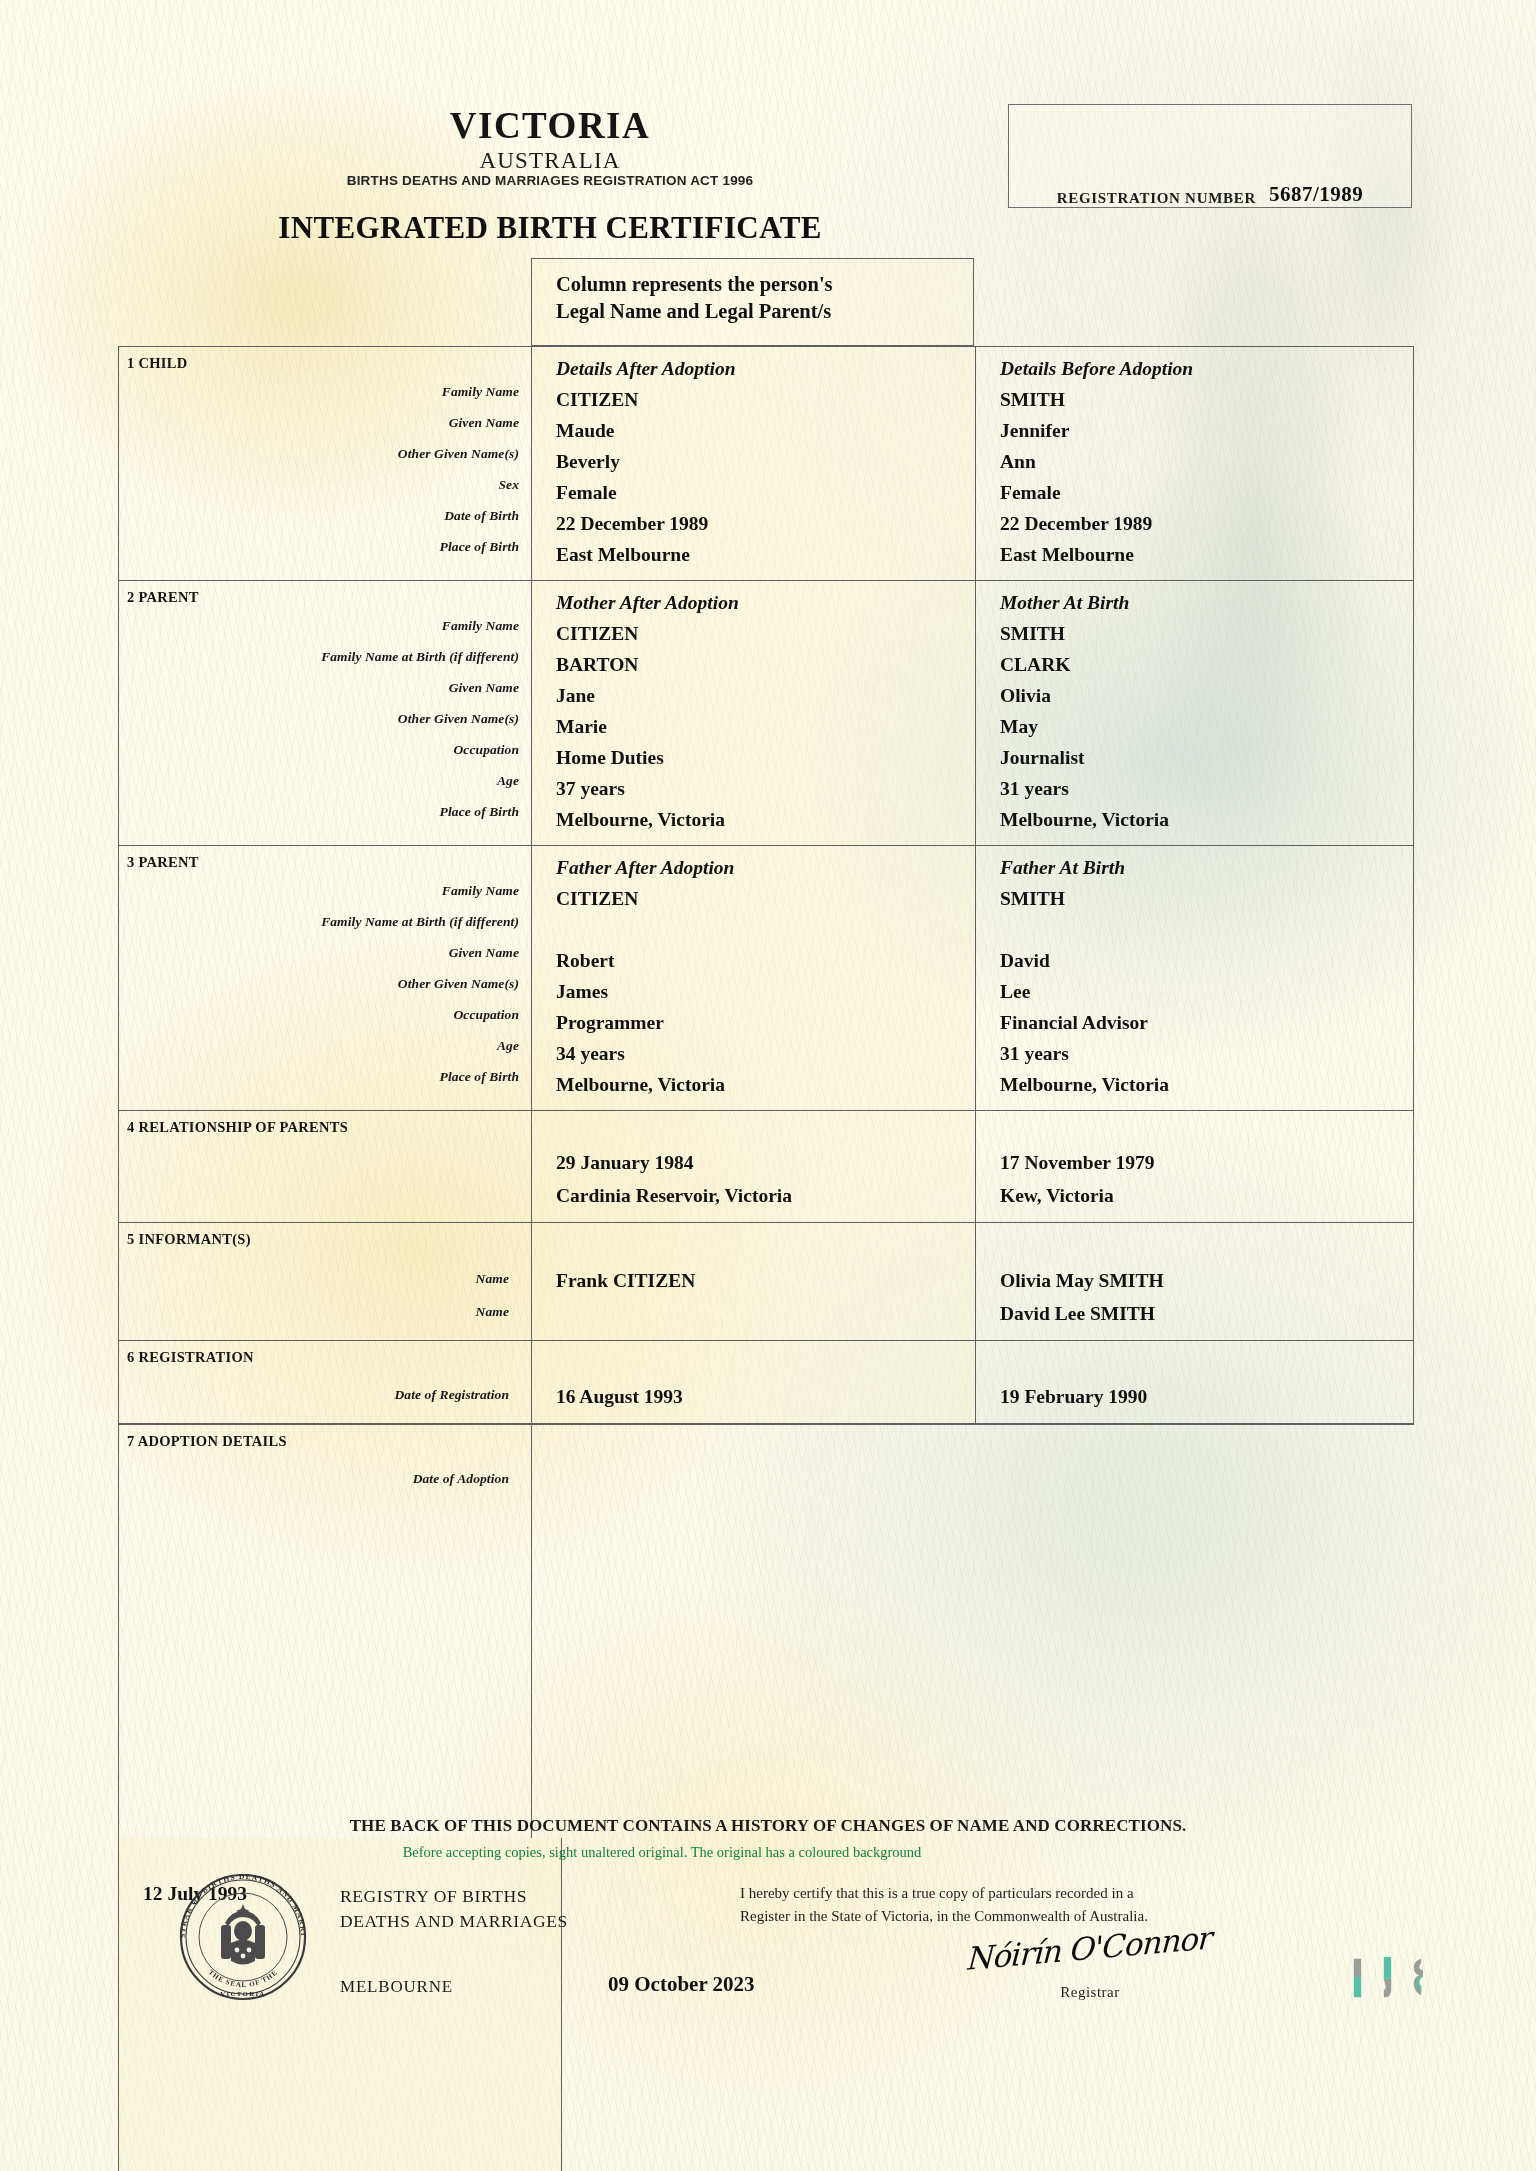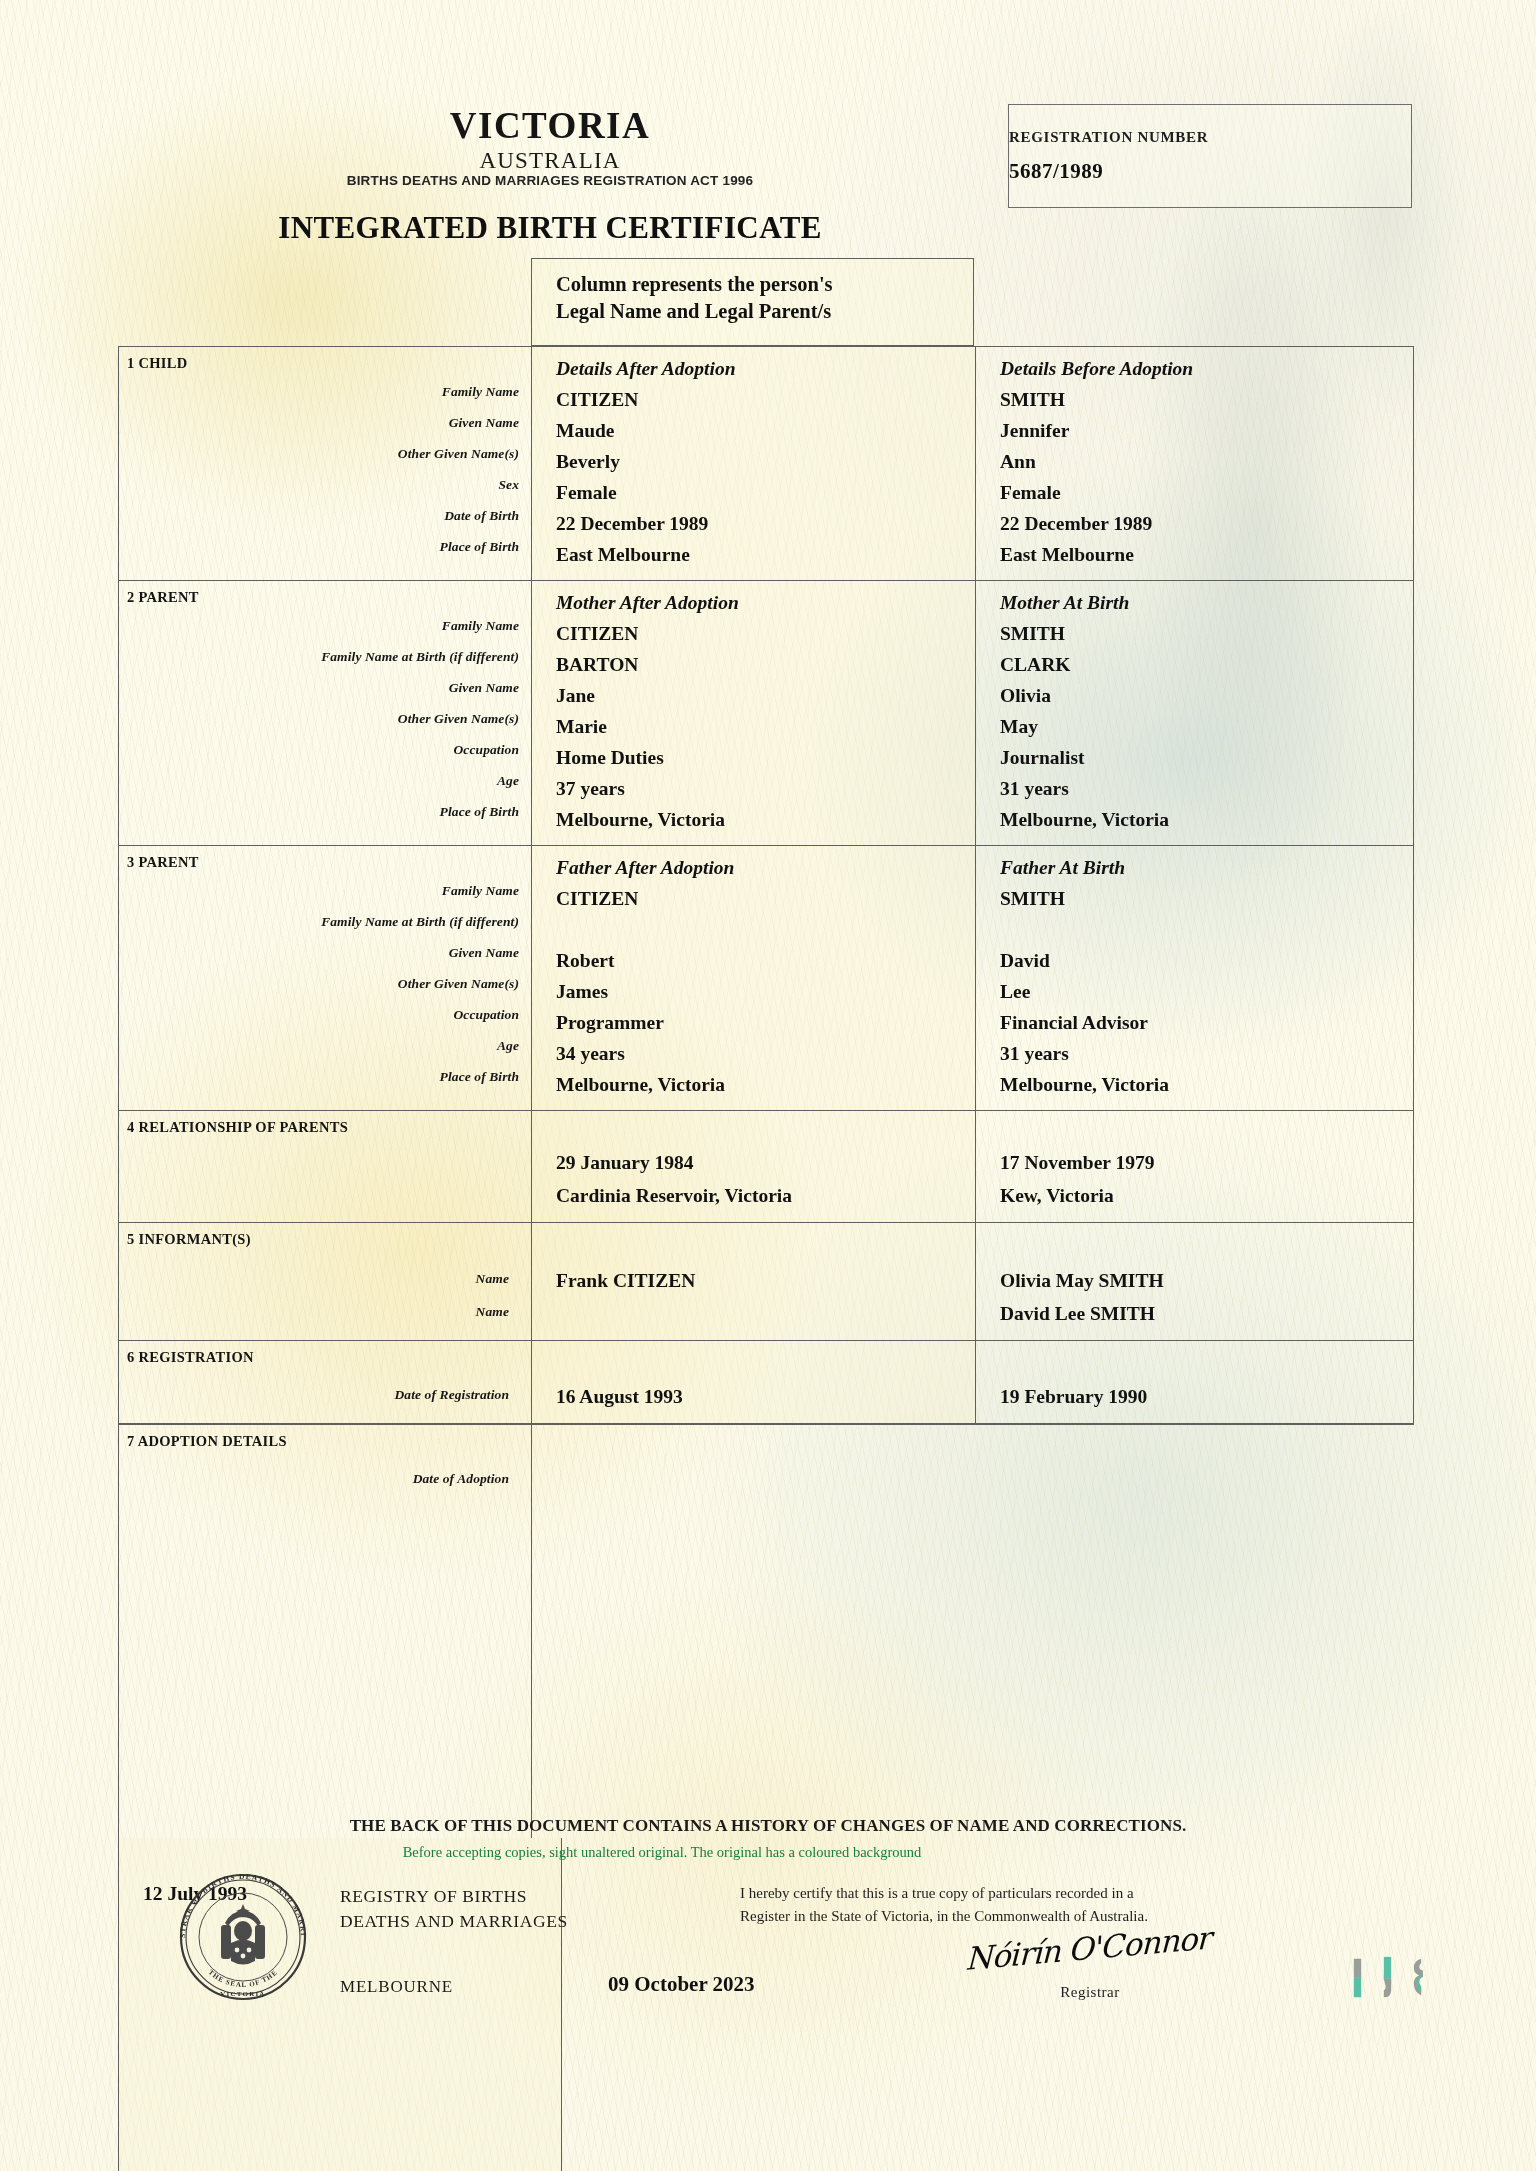--- a/index.html
+++ b/index.html
@@ -45,21 +45,21 @@
   .hdr{position:absolute; left:0; width:1100px; text-align:center;}
   #t-victoria{top:104px; font-size:37px; font-weight:bold; letter-spacing:1.5px; color:#151515;}
   #t-australia{top:148px; font-size:23px; letter-spacing:1.2px; color:#1a1a1a;}
   #t-act{top:173px; font-size:13.5px; font-weight:bold; letter-spacing:.2px;
          font-family:"Liberation Sans",sans-serif; color:#242424;}
   #t-title{top:210px; font-size:31px; font-weight:bold; letter-spacing:.4px; color:#101010;}
 
   #regbox{
     position:absolute; left:1008px; top:104px; width:404px; height:104px;
     border:1.6px solid #6d6d6d; box-sizing:border-box;
-    display:flex; flex-direction:column; align-items:flex-start; justify-content:center; gap:13px;
+    display:flex; flex-direction:row; align-items:flex-end; justify-content:center; gap:13px;
     background:rgba(253,252,238,.30);
   }
   #reg-label{font-size:15px; font-weight:bold; letter-spacing:.7px; color:#1c1c1c;}
   #reg-value{font-size:21px; font-weight:bold; letter-spacing:.5px; color:#101010;}
 
   
   #tbl{position:absolute; left:118px; top:258px; width:1296px;}
 
   
   #colhdr{margin-left:413px; width:443px; height:88px;

